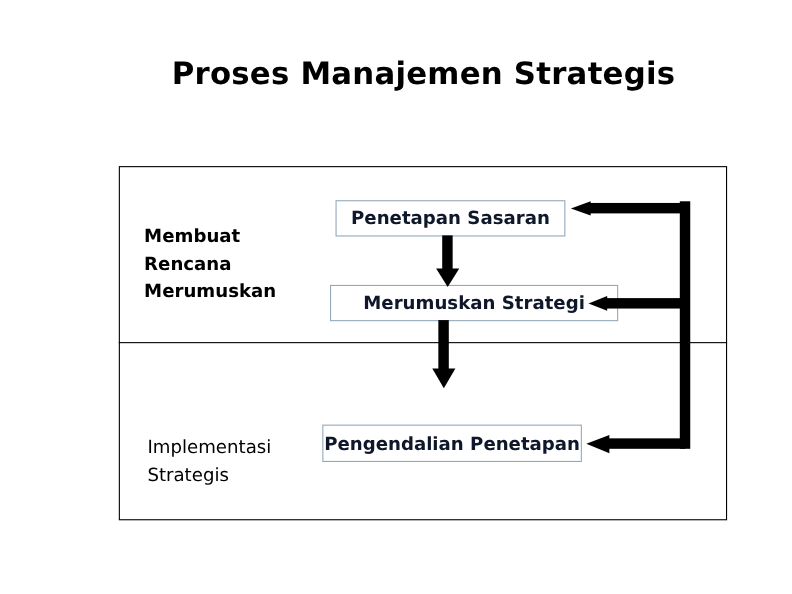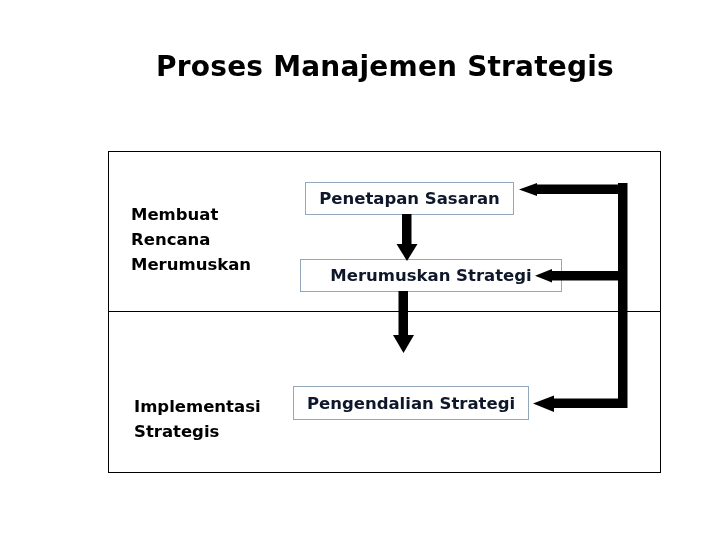--- a/index.html
+++ b/index.html
@@ -59,21 +59,21 @@
     white-space: pre-line;
   }
   .phase-label.plan {
     left: 131px;
     top: 202px;
     font-weight: bold;
   }
   .phase-label.implement {
     left: 134px;
     top: 394px;
-    font-weight: bold;
+    font-weight: normal;
   }
 
   
   .proc-box {
     position: absolute;
     border: 1.3px solid #93a9bb;
     background: #ffffff;
     box-sizing: border-box;
     display: flex;
     align-items: center;
@@ -124,21 +124,21 @@
 Rencana
 Merumuskan</div>
 
 <div class="phase-label implement">Implementasi
 Strategis</div>
 
 <div class="proc-box box-sasaran">Penetapan Sasaran</div>
 
 <div class="proc-box box-merumuskan">Merumuskan Strategi</div>
 
-<div class="proc-box box-pengendalian">Pengendalian Strategi</div>
+<div class="proc-box box-pengendalian">Pengendalian Penetapan</div>
 
 <svg class="flow-svg" viewBox="0 0 720 540">
 
   <g>
     <rect x="402" y="214" width="9.5" height="32" fill="#000000"></rect>
     <polygon points="396.5,244 417.5,244 407,261" fill="#000000"></polygon>
   </g>
 
   <g>
     <rect x="398.5" y="291" width="9.5" height="46" fill="#000000"></rect>

